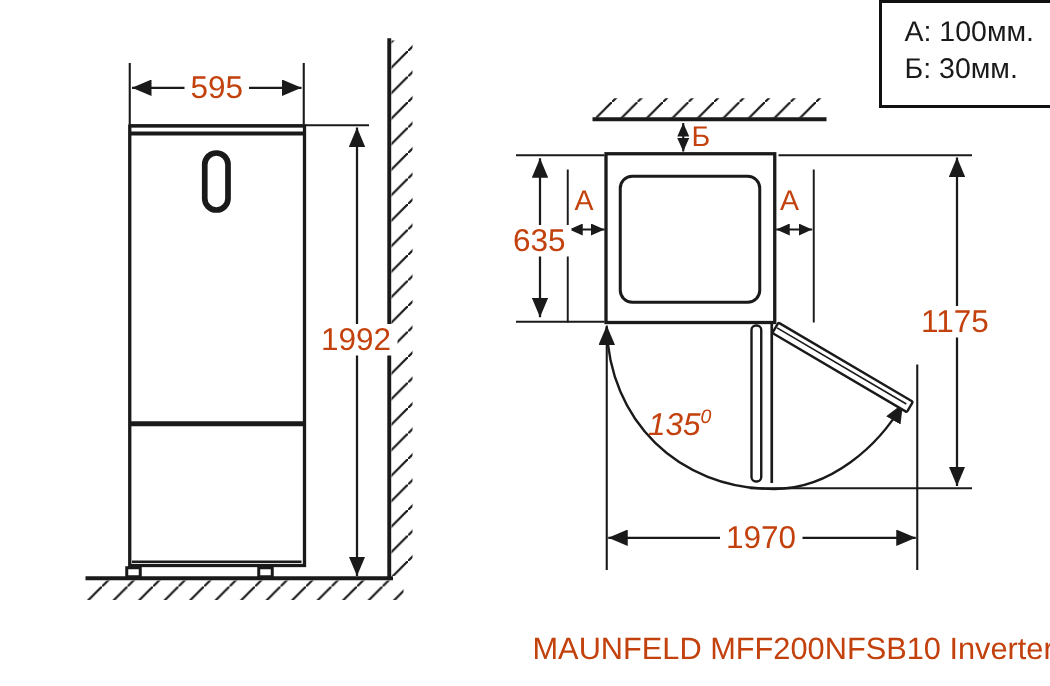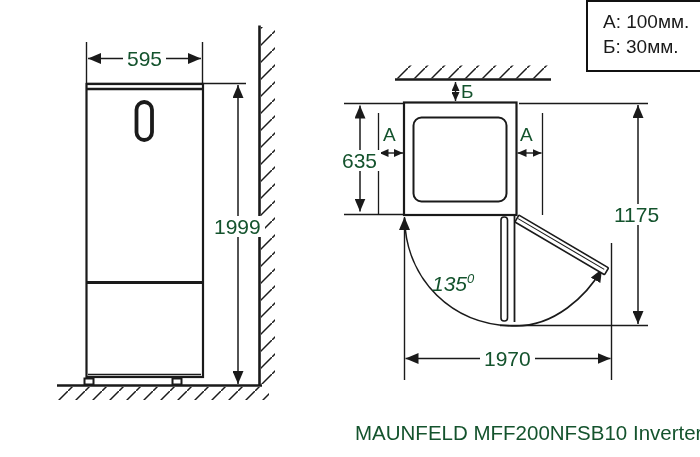--- a/index.html
+++ b/index.html
@@ -2,21 +2,21 @@
 <html><head>
 <meta charset="utf-8">
 <style>
   html,body{margin:0;padding:0;background:#fff;}
   .stage{
     position:relative;width:700px;height:457px;background:#fff;overflow:hidden;
     font-family:"Liberation Sans", sans-serif;color:#1a1a1a;
   }
   .stage svg{position:absolute;left:0;top:0;}
   .lbl{
-    position:absolute;color:#14532d;white-space:nowrap;line-height:1;
+    position:absolute;color:#c2410c;white-space:nowrap;line-height:1;
     font-family:"Liberation Sans", sans-serif;
   }
   .dim{background:#fff;padding:0 4px;font-size:21px;}
   .letter{font-size:19px;}
   .angle{font-size:21px;font-style:italic;}
   .angle sup{font-size:13px;vertical-align:super;line-height:0;}
   .legend-box{
     position:absolute;left:586px;top:0;width:112px;height:61px;
     border:2.5px solid #111;background:#fff;
     padding:7px 0 0 15px;box-sizing:content-box;
@@ -102,21 +102,21 @@
         <path d="M3 3 L103 3" stroke-width="1.1"></path>
       </g>
 
       <path d="M611.5 243 L611.5 380" stroke-width="1.4"></path>
       <path d="M405.5 358.5 L610.5 358.5" stroke-width="1.5" marker-start="url(#arr)" marker-end="url(#arr)"></path>
     </g>
   </svg>
 
   <span class="lbl dim" style="left:123px;top:48px;">595</span>
 
-  <span class="lbl dim" style="left:210px;top:216px;">1999</span>
+  <span class="lbl dim" style="left:210px;top:216px;">1992</span>
 
   <span class="lbl dim" style="left:338px;top:150px;text-align:right;">635</span>
 
   <span class="lbl dim" style="left:610px;top:204px;text-align:right;">1175</span>
 
   <span class="lbl dim" style="left:480px;top:348px;">1970</span>
 
   <span class="lbl angle" style="left:432px;top:273px;"><span>135</span><sup>0</sup></span>
 
   <span class="lbl letter" style="left:383px;top:125px;">А</span>

